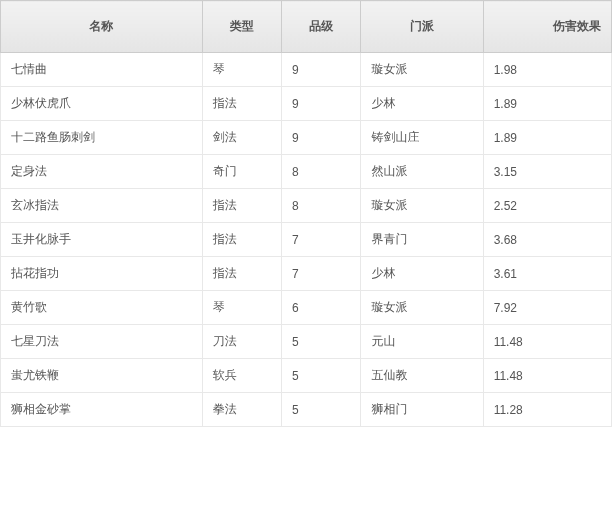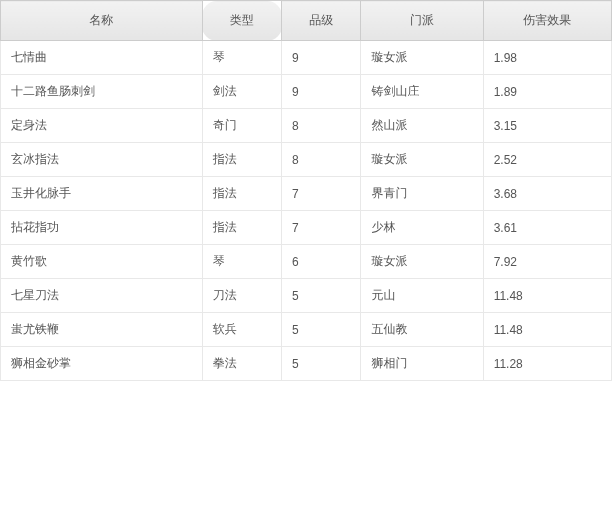--- a/index.html
+++ b/index.html
@@ -10,38 +10,38 @@
       background: #fff;
       width: 612px;
     }
     table {
       width: 100%;
       border-collapse: collapse;
     }
     th {
       background: linear-gradient(to bottom, #f2f2f2 0%, #e5e5e5 100%);
       border: 1px solid #ccc;
-      padding: 11px 10px;
+      padding: 17px 10px;
       text-align: center;
-      font-weight: normal;
+      font-weight: bold;
       color: #555;
       height: 30px;
     }
     td {
       border: 1px solid #e8e8e8;
       padding: 8px 10px;
       text-align: left;
       color: #555;
       height: 29px;
     }
     .col-name { width: 33%; }
-    .col-type { width: 13%; border-radius: 15px; }
+    .col-type { width: 13%; }
     .col-rank { width: 13%; }
     .col-sect { width: 20%; }
-    .col-effect { width: 21%; }
+    .col-effect { width: 21%; text-align: right; }
   </style>
 </head>
 <body>
 
 <table>
   <thead>
     <tr>
       <th class="col-name">名称</th>
       <th class="col-type">类型</th>
       <th class="col-rank">品级</th>
@@ -49,20 +49,27 @@
       <th class="col-effect">伤害效果</th>
     </tr>
   </thead>
   <tbody id="table-body">
       <tr>
         <td>七情曲</td>
         <td>琴</td>
         <td>9</td>
         <td>璇女派</td>
         <td>1.98</td>
+      </tr>
+      <tr>
+        <td>少林伏虎爪</td>
+        <td>指法</td>
+        <td>9</td>
+        <td>少林</td>
+        <td>1.89</td>
       </tr>
       <tr>
         <td>十二路鱼肠刺剑</td>
         <td>剑法</td>
         <td>9</td>
         <td>铸剑山庄</td>
         <td>1.89</td>
       </tr>
       <tr>
         <td>定身法</td>

